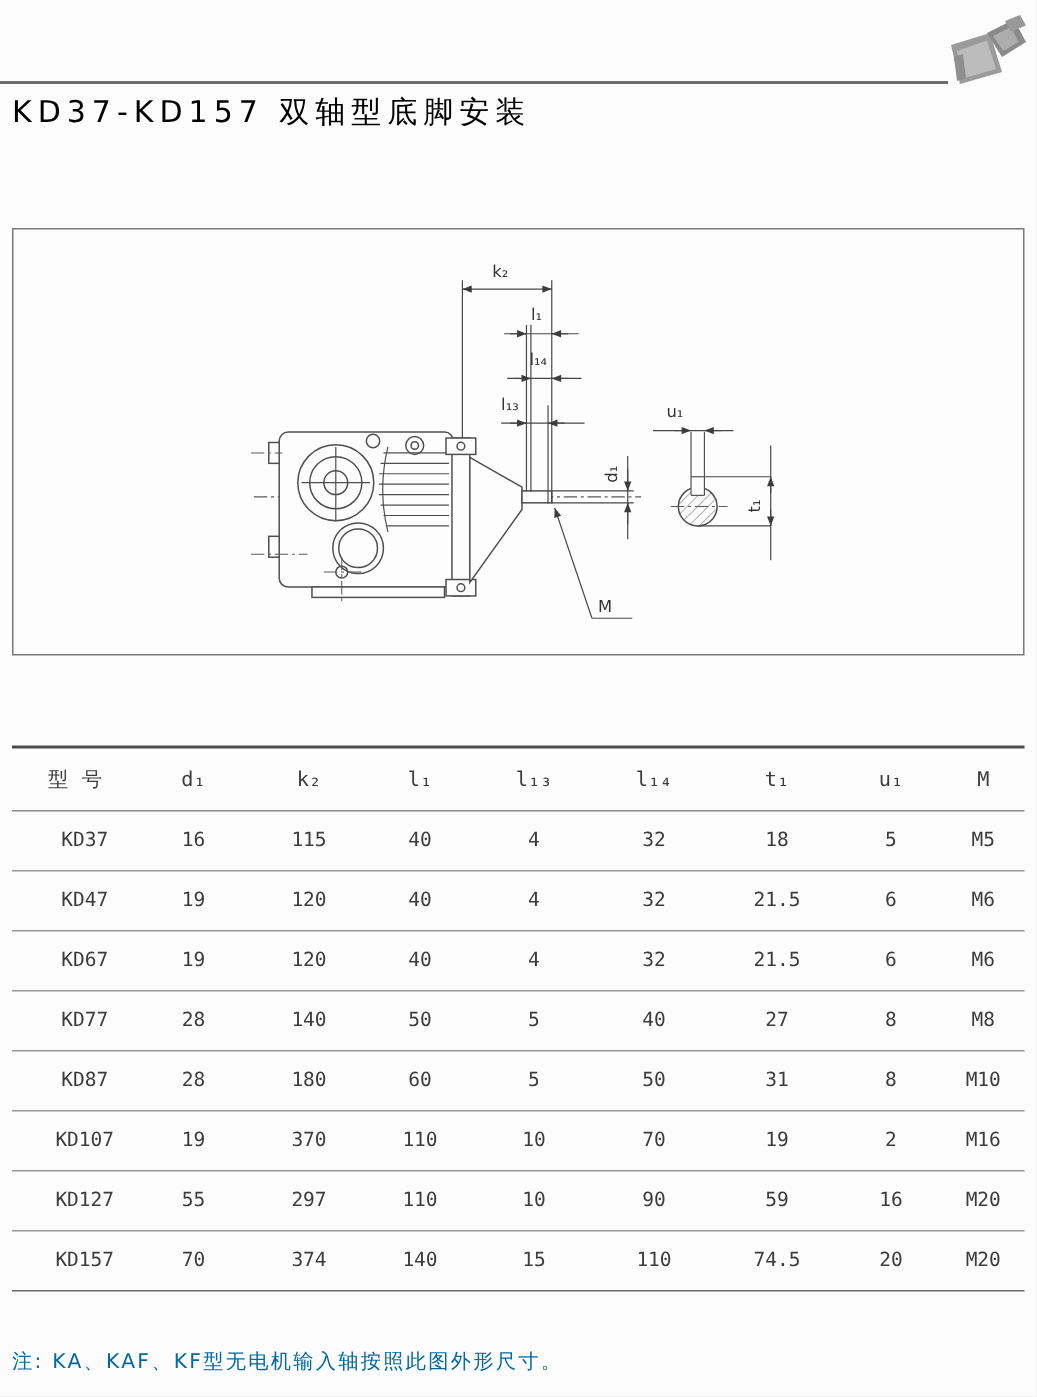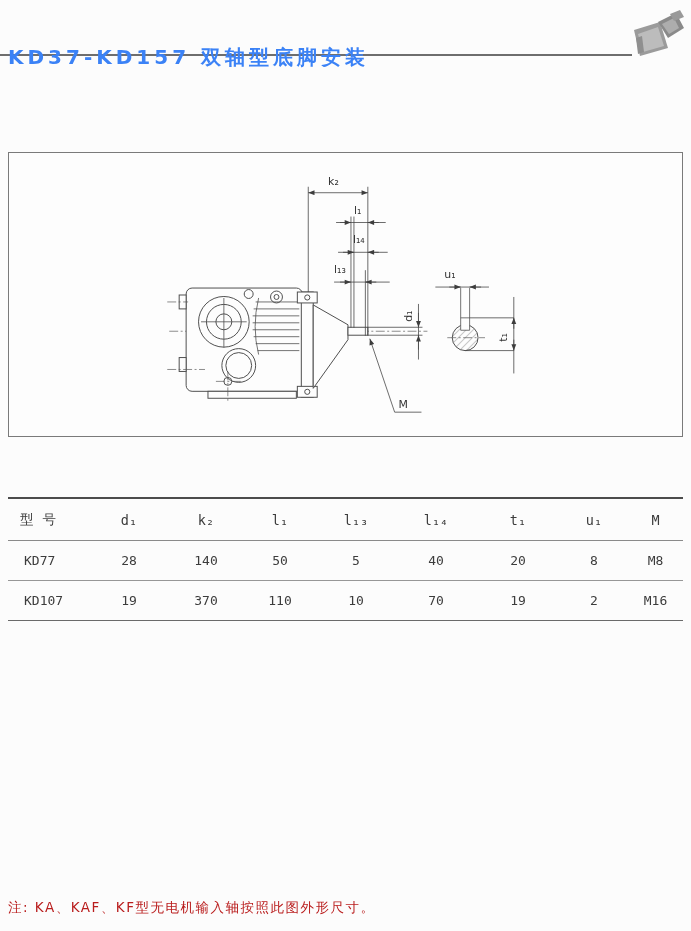--- a/index.html
+++ b/index.html
@@ -4,22 +4,22 @@
 <style>
   html,body{margin:0;padding:0;background:#e8e8e8;}
   .page{
     position:relative; width:691px; height:931px; margin:0 auto;
     background:#fcfcfc; overflow:hidden;
     font-family:"DejaVu Sans", sans-serif; color:#3a3a3a;
   }
   .header-rule{position:absolute; left:0; top:54px; width:632px; height:2px; background:#6e6e6e;}
   .photo{position:absolute; right:3px; top:8px; width:62px; height:52px;}
   .page-title{
-    position:absolute; left:8px; top:44px;
-    font-size:20px; font-weight:bold; letter-spacing:4px; color:#3b82f6;
+    position:absolute; left:8px; top:61px;
+    font-size:20px; font-weight:normal; letter-spacing:4px; color:#000000;
     white-space:nowrap;
   }
   .draw-box{
     position:absolute; left:8px; top:152px; width:673px; height:283px;
     border:1px solid #7a7a7a; background:#fdfdfd;
   }
   svg.draw{display:block; width:100%; height:100%;}
   .s{stroke:#4f4f4f; stroke-width:1; fill:none;}
   .sw{stroke:#4f4f4f; stroke-width:1; fill:#fdfdfd;}
   .thin{stroke-width:0.8;}
@@ -33,25 +33,25 @@
     border-top:2px solid #4c4c4c;
   }
   table.spec th{
     height:39px; font-weight:normal; text-align:center;
     border-bottom:1px solid #8a8a8a; font-size:13.5px;
   }
   table.spec td{
     height:37px; text-align:center; border-bottom:1px solid #979797;
   }
   table.spec tr:last-child td{border-bottom:1.5px solid #6a6a6a;}
-  table.spec .first{text-align:left; padding-left:16px;margin-top:26px;}
+  table.spec .first{text-align:center; padding-left:16px;margin-top:26px;}
   table.spec th.first{font-family:"DejaVu Sans", sans-serif; letter-spacing:9px; padding-left:12px;}
   .footnote{
     position:absolute; left:8px; top:899px;
-    font-size:13.5px; letter-spacing:1.5px; color:#b91c1c; white-space:nowrap;
+    font-size:13.5px; letter-spacing:1.5px; color:#0369a1; white-space:nowrap;
   }
 </style>
 </head>
 <body>
 
 <div class="page">
 
   <div class="header-rule"></div>
 
   <svg class="photo" viewBox="0 0 62 52">
@@ -201,39 +201,105 @@
           <th>l₁</th>
           <th>l₁₃</th>
           <th>l₁₄</th>
           <th>t₁</th>
           <th>u₁</th>
           <th>M</th>
         </tr>
       </thead>
     <tbody>
         <tr>
+          <td class="first">KD37</td>
+          <td>16</td>
+          <td>115</td>
+          <td>40</td>
+          <td>4</td>
+          <td>32</td>
+          <td>18</td>
+          <td>5</td>
+          <td>M5</td>
+        </tr>
+        <tr>
+          <td class="first">KD47</td>
+          <td>19</td>
+          <td>120</td>
+          <td>40</td>
+          <td>4</td>
+          <td>32</td>
+          <td>21.5</td>
+          <td>6</td>
+          <td>M6</td>
+        </tr>
+        <tr>
+          <td class="first">KD67</td>
+          <td>19</td>
+          <td>120</td>
+          <td>40</td>
+          <td>4</td>
+          <td>32</td>
+          <td>21.5</td>
+          <td>6</td>
+          <td>M6</td>
+        </tr>
+        <tr>
           <td class="first">KD77</td>
           <td>28</td>
           <td>140</td>
           <td>50</td>
           <td>5</td>
           <td>40</td>
-          <td>20</td>
+          <td>27</td>
           <td>8</td>
           <td>M8</td>
+        </tr>
+        <tr>
+          <td class="first">KD87</td>
+          <td>28</td>
+          <td>180</td>
+          <td>60</td>
+          <td>5</td>
+          <td>50</td>
+          <td>31</td>
+          <td>8</td>
+          <td>M10</td>
         </tr>
         <tr>
           <td class="first">KD107</td>
           <td>19</td>
           <td>370</td>
           <td>110</td>
           <td>10</td>
           <td>70</td>
           <td>19</td>
           <td>2</td>
           <td>M16</td>
         </tr>
+        <tr>
+          <td class="first">KD127</td>
+          <td>55</td>
+          <td>297</td>
+          <td>110</td>
+          <td>10</td>
+          <td>90</td>
+          <td>59</td>
+          <td>16</td>
+          <td>M20</td>
+        </tr>
+        <tr>
+          <td class="first">KD157</td>
+          <td>70</td>
+          <td>374</td>
+          <td>140</td>
+          <td>15</td>
+          <td>110</td>
+          <td>74.5</td>
+          <td>20</td>
+          <td>M20</td>
+        </tr>
       </tbody>
   </table>
 
   <div class="footnote">注: KA、KAF、KF型无电机输入轴按照此图外形尺寸。</div>
 
 </div>
 
 </body></html>

